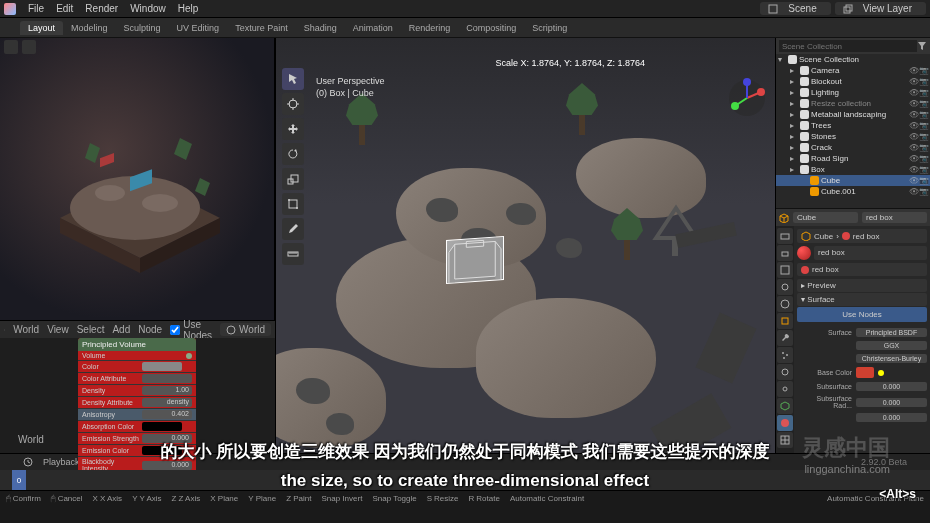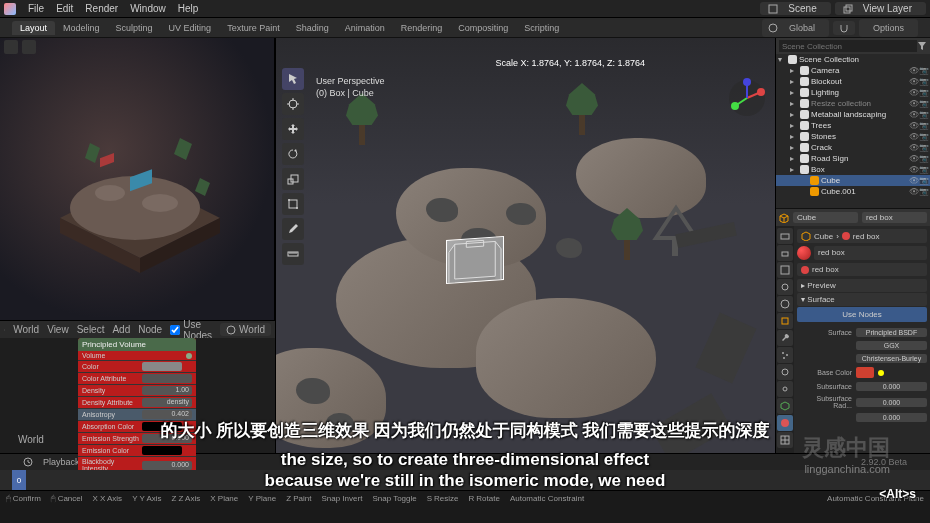--- a/index.html
+++ b/index.html
@@ -7,21 +7,21 @@
 
 
 .menubar { height: 18px; background: #232323; display: flex; align-items: center; padding: 0 4px; border-bottom: 1px solid #000; }
 .menubar .logo { width: 12px; height: 12px; background: linear-gradient(135deg, #f88, #8bf); border-radius: 2px; margin-right: 6px; }
 .menubar span { padding: 0 6px; color: #ccc; cursor: pointer; }
 .menubar .right { margin-left: auto; display: flex; gap: 4px; align-items: center; }
 .menubar .right .field { background: #333; padding: 1px 8px; border-radius: 3px; display: flex; align-items: center; gap: 4px; }
 .icon-sm { width: 10px; height: 10px; display: inline-block; }
 
 
-.tabs { height: 20px; background: #2a2a2a; display: flex; align-items: center; padding: 0 12px; border-bottom: 1px solid #111; }
+.tabs { height: 20px; background: #2a2a2a; display: flex; align-items: center; padding: 0 20px; border-bottom: 1px solid #111; }
 .tabs span { padding: 2px 8px; color: #aaa; cursor: pointer; font-size: 9px; }
 .tabs span.active { background: #3a3a3a; color: #fff; border-radius: 3px 3px 0 0; }
 .tabs .right { margin-left: auto; display: flex; gap: 4px; align-items: center; }
 .tabs .right .widget { background: #333; padding: 2px 6px; border-radius: 3px; display: flex; align-items: center; gap: 3px; }
 
 
 .main { display: flex; height: 415px; }
 
 
 .left-col { width: 275px; display: flex; flex-direction: column; background: #1a1a1a; }
@@ -156,36 +156,20 @@
   <span class="active">Layout</span>
   <span>Modeling</span>
   <span>Sculpting</span>
   <span>UV Editing</span>
   <span>Texture Paint</span>
   <span>Shading</span>
   <span>Animation</span>
   <span>Rendering</span>
   <span>Compositing</span>
   <span>Scripting</span>
-  <div class="right">
-    <div class="widget">
-      <svg class="icon-sm" viewBox="0 0 10 10">
-          <circle cx="5" cy="5" r="4" fill="none" stroke="#aaa"></circle>
-        </svg>
-      <span>Global</span>
-    </div>
-    <div class="widget">
-      <svg class="icon-sm" viewBox="0 0 10 10">
-          <path d="M2 2v4a3 3 0 006 0V2" fill="none" stroke="#aaa"></path>
-        </svg>
-    </div>
-    <div class="widget">
-        <span>Options</span>
-      </div>
-  </div>
 </div>
 
 <div class="main">
 
   <div class="left-col">
     <div class="preview">
       <div class="preview-header">
         <div class="btn"></div>
         <div class="btn"></div>
       </div>
@@ -703,21 +687,20 @@
       <span>Automatic Constraint</span>
     </span>
   <span class="item right">
       <span>Automatic Constraint Plane</span>
     </span>
 </div>
 
 <div class="subtitle">
   <div class="cn">的大小 所以要创造三维效果 因为我们仍然处于同构模式 我们需要这些提示的深度</div>
   <div class="en">the size, so to create three-dimensional effect</div>
-  <div class="en">because we're still in the isomeric mode, we need</div>
 </div>
 
 <div class="watermark">
   <div class="big">灵感中国</div>
   <div>lingganchina.com</div>
 </div>
 
 <div class="hotkey">&lt;Alt&gt;s</div>
 
 </body></html>

